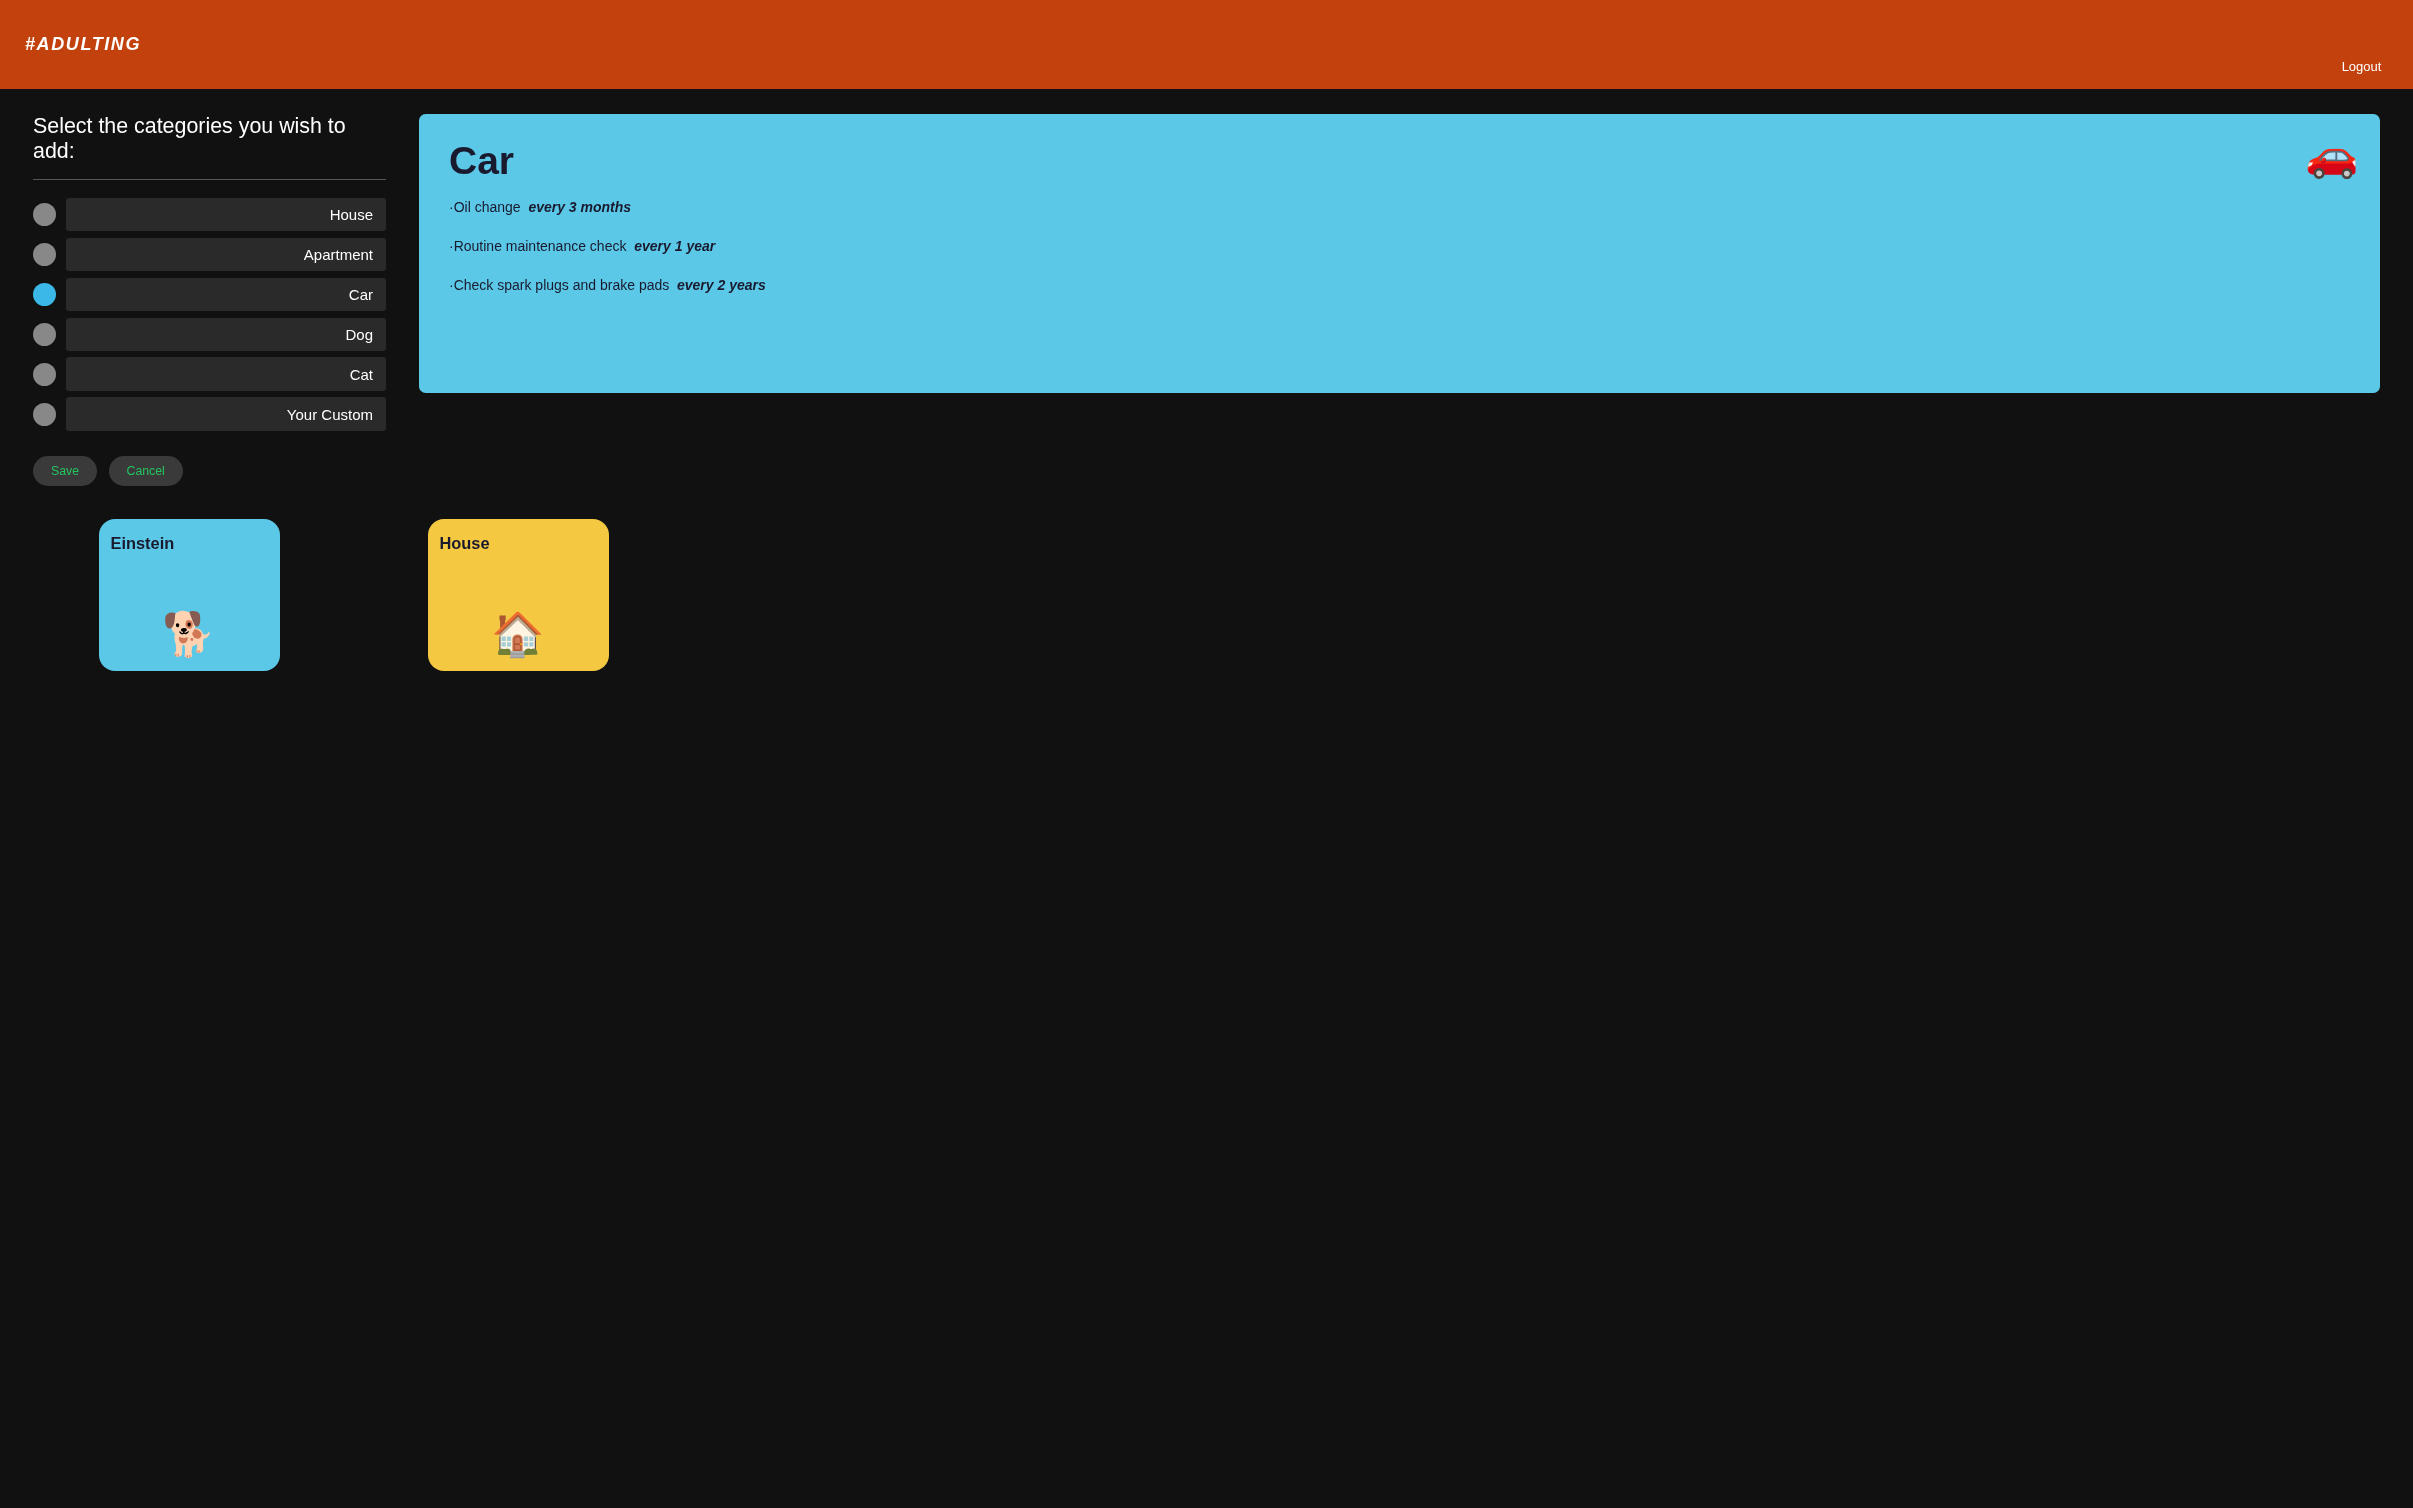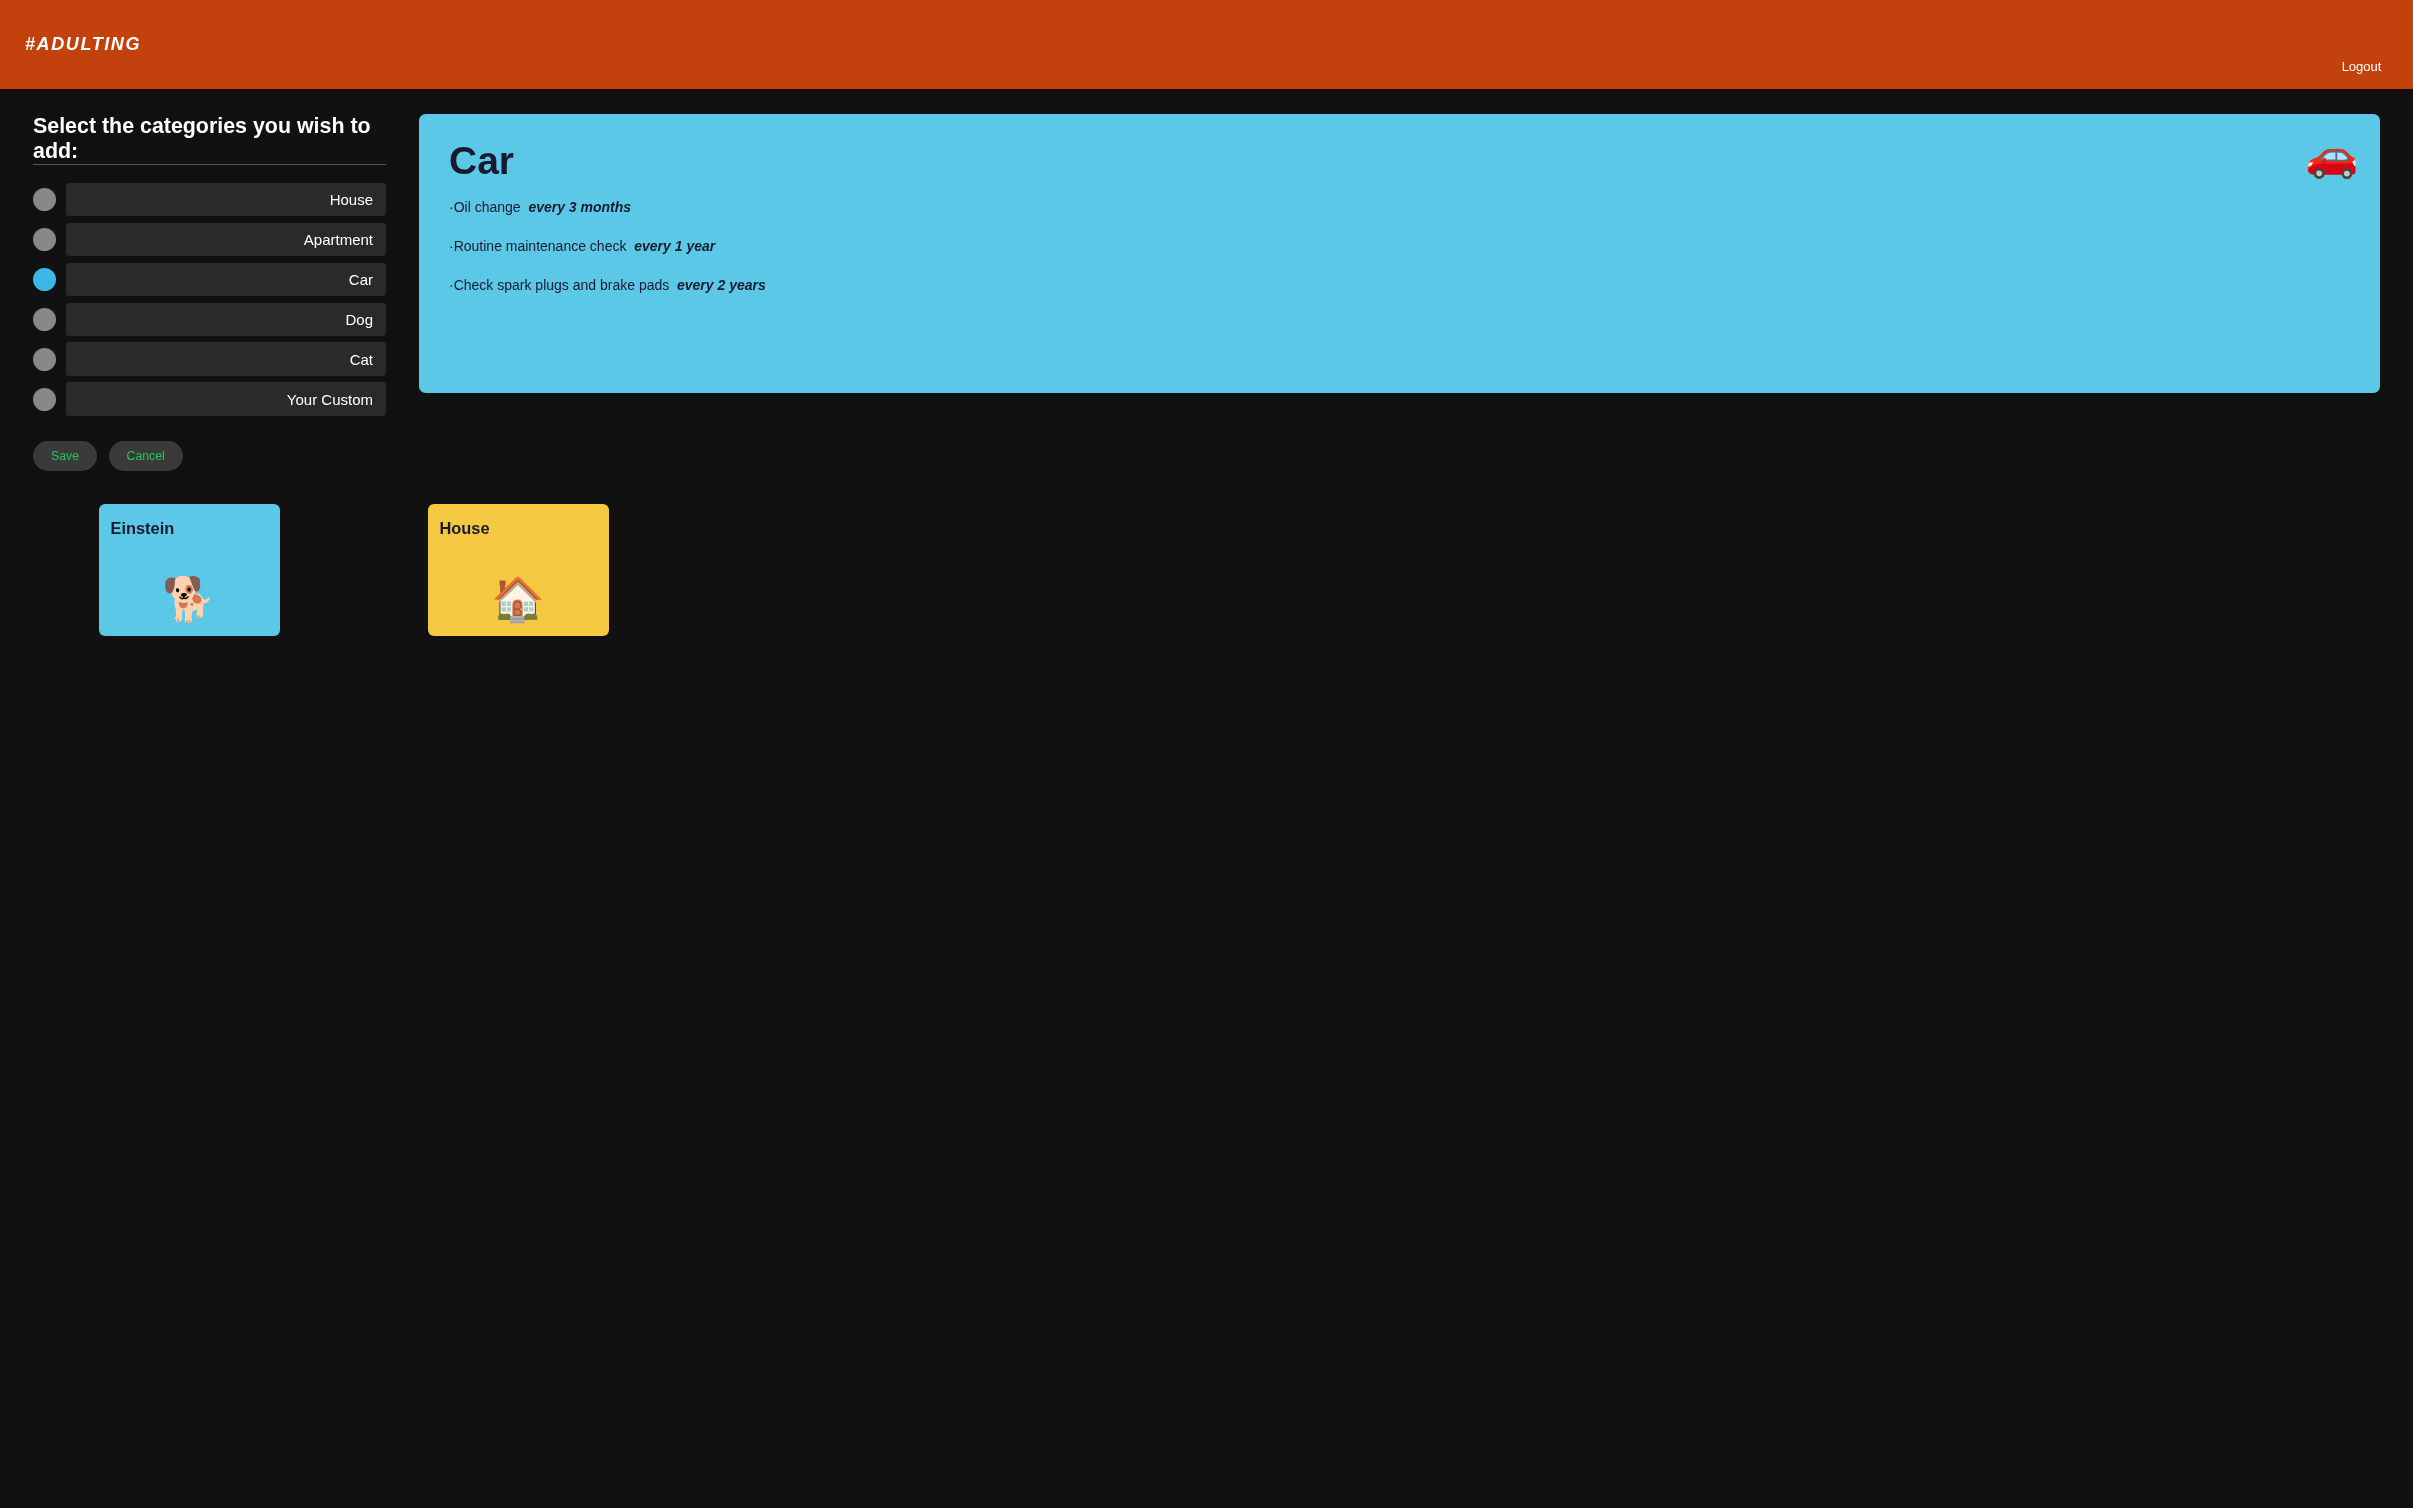--- a/index.html
+++ b/index.html
@@ -47,22 +47,23 @@
     }
 
     
     .left-panel {
       flex: 0 0 353px;
       min-width: 263px;
     }
 
     .section-title {
       font-size: 21.4px;
-      font-weight: bold;
-      color: #fff;
+      font-weight: normal;
+      color: #fff;
+      margin-bottom: 15px;
     }
 
     .divider {
       border: none;
       border-top: 1.6px solid #555;
       margin-bottom: 18px;
     }
 
     .category-list {
       display: flex;
@@ -167,22 +168,22 @@
     
     .bottom-cards {
       display: flex;
       gap: 0;
       padding: 16.4px 33px 16.4px 99px;
       gap: 148px;
     }
 
     .bottom-card {
       width: 181px;
-      height: 132px;
-      border-radius: 6px;
+      height: 152px;
+      border-radius: 16px;
       display: flex;
       flex-direction: column;
       align-items: center;
       justify-content: space-between;
       padding: 15px 11.5px 11.5px 11.5px;
       cursor: pointer;
     }
 
     .bottom-card.blue {
       background-color: #5bc8e8;

